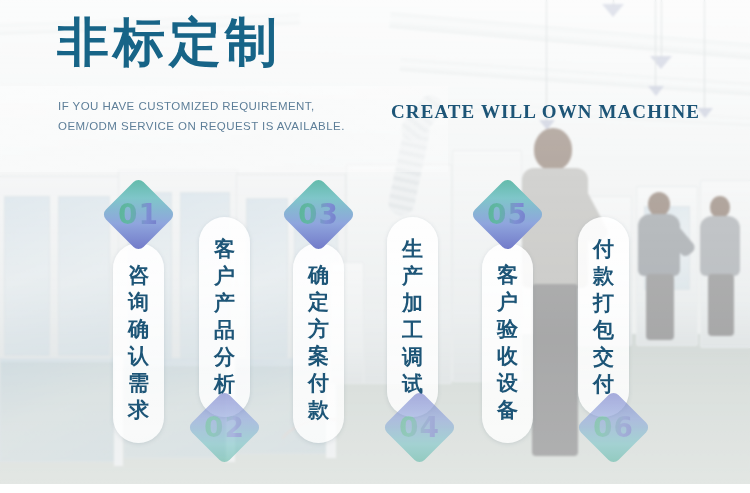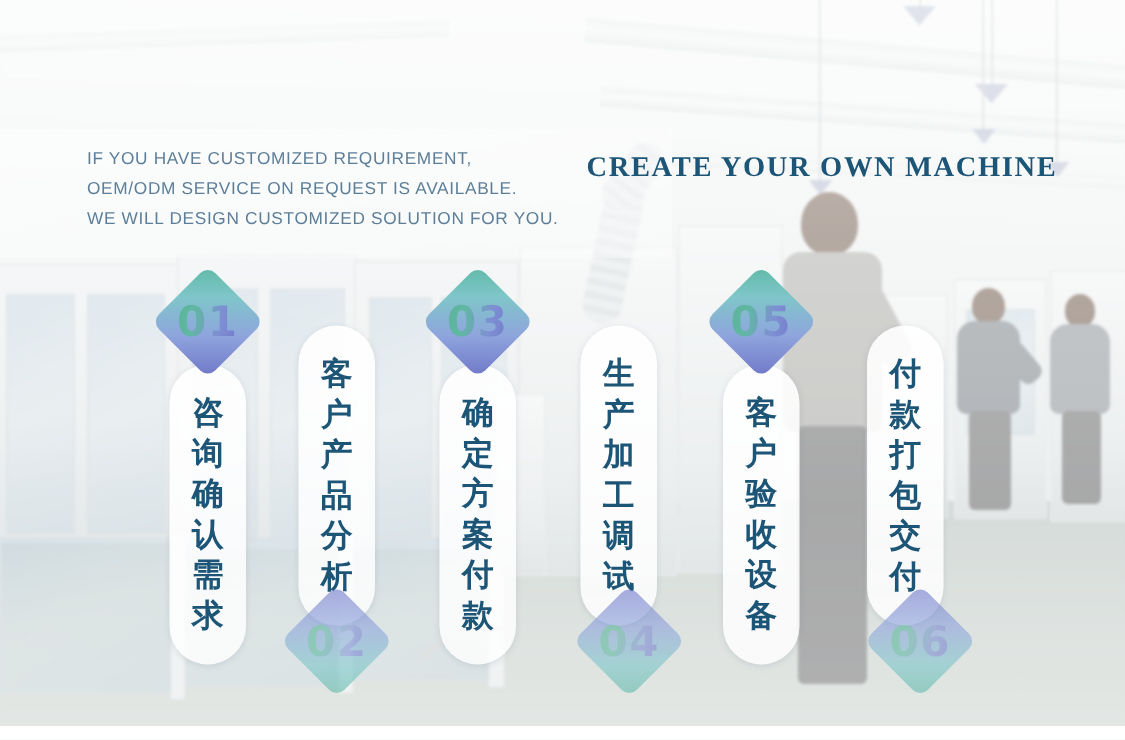--- a/index.html
+++ b/index.html
@@ -264,28 +264,28 @@
       <div class="body" style="left:0px;top:20px;width:40px;height:60px;background:#8d9398;"></div>
       <div class="legs" style="left:8px;top:78px;width:26px;height:62px;"></div>
     </div>
 
     <div class="photo-blur"></div>
     <div class="photo-wash"></div>
     <div class="head-panel"></div>
   </div>
   <div class="bottom-strip"></div>
 
+  <div class="headline">非标定制</div>
 
   <div class="sublines">
     <div>IF YOU HAVE CUSTOMIZED REQUIREMENT,</div>
     <div>OEM/ODM SERVICE ON REQUEST IS AVAILABLE.</div>
-    <div>WE WILL DESIGN CUSTOMIZED SOLUTION FOR YOU.</div>
   </div>
 
-  <div class="eng-title">CREATE YOUR OWN MACHINE</div>
+  <div class="eng-title">CREATE WILL OWN MACHINE</div>
 
   <div class="steps">
 
     <div class="step">
       <div class="pill" style="left:113px;top:243px;height:200px;">
         <span>咨</span>
         <span>询</span>
         <span>确</span>
         <span>认</span>
         <span>需</span>

